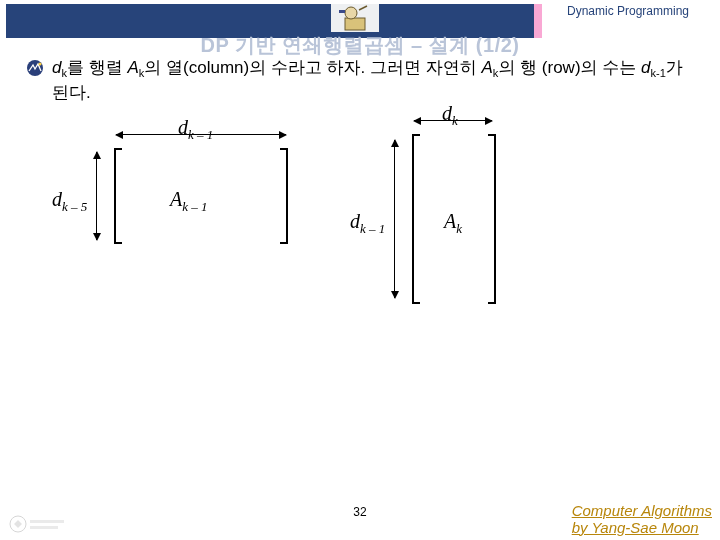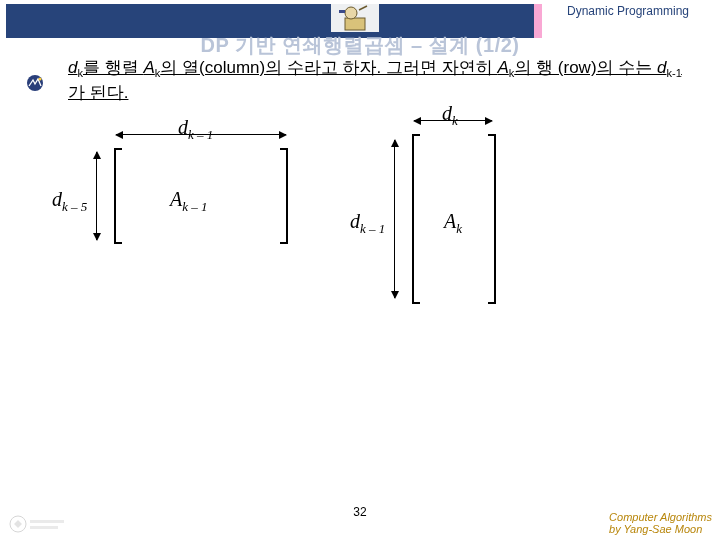--- a/index.html
+++ b/index.html
@@ -59,23 +59,22 @@
 
   .content {
     position: absolute;
     top: 56px;
     left: 26px;
     right: 26px;
   }
 
   .bullet-row {
     display: flex;
-    align-items: center;
-    gap: 24px;
-    text-decoration: underline;
+    align-items: flex-start;
+    gap: 8px;
   }
   .bullet-icon {
     width: 18px;
     height: 18px;
     flex: 0 0 auto;
     margin-top: 3px;
   }
   .body-text {
     font-size: 17px;
     line-height: 1.45;
@@ -150,24 +149,25 @@
     width: 100%;
     text-align: center;
     font-size: 12px;
     color: #000;
   }
   .footer-credit {
     position: absolute;
     bottom: 4px;
     right: 8px;
     text-align: left;
-    font-size: 11px;
+    font-size: 15px;
     line-height: 1.15;
     color: #b8860b;
     font-style: italic;
+    text-decoration: underline;
   }
   .footer-logo {
     position: absolute;
     bottom: 6px;
     left: 8px;
     width: 60px;
     height: 20px;
     opacity: 0.4;
   }
 </style>

